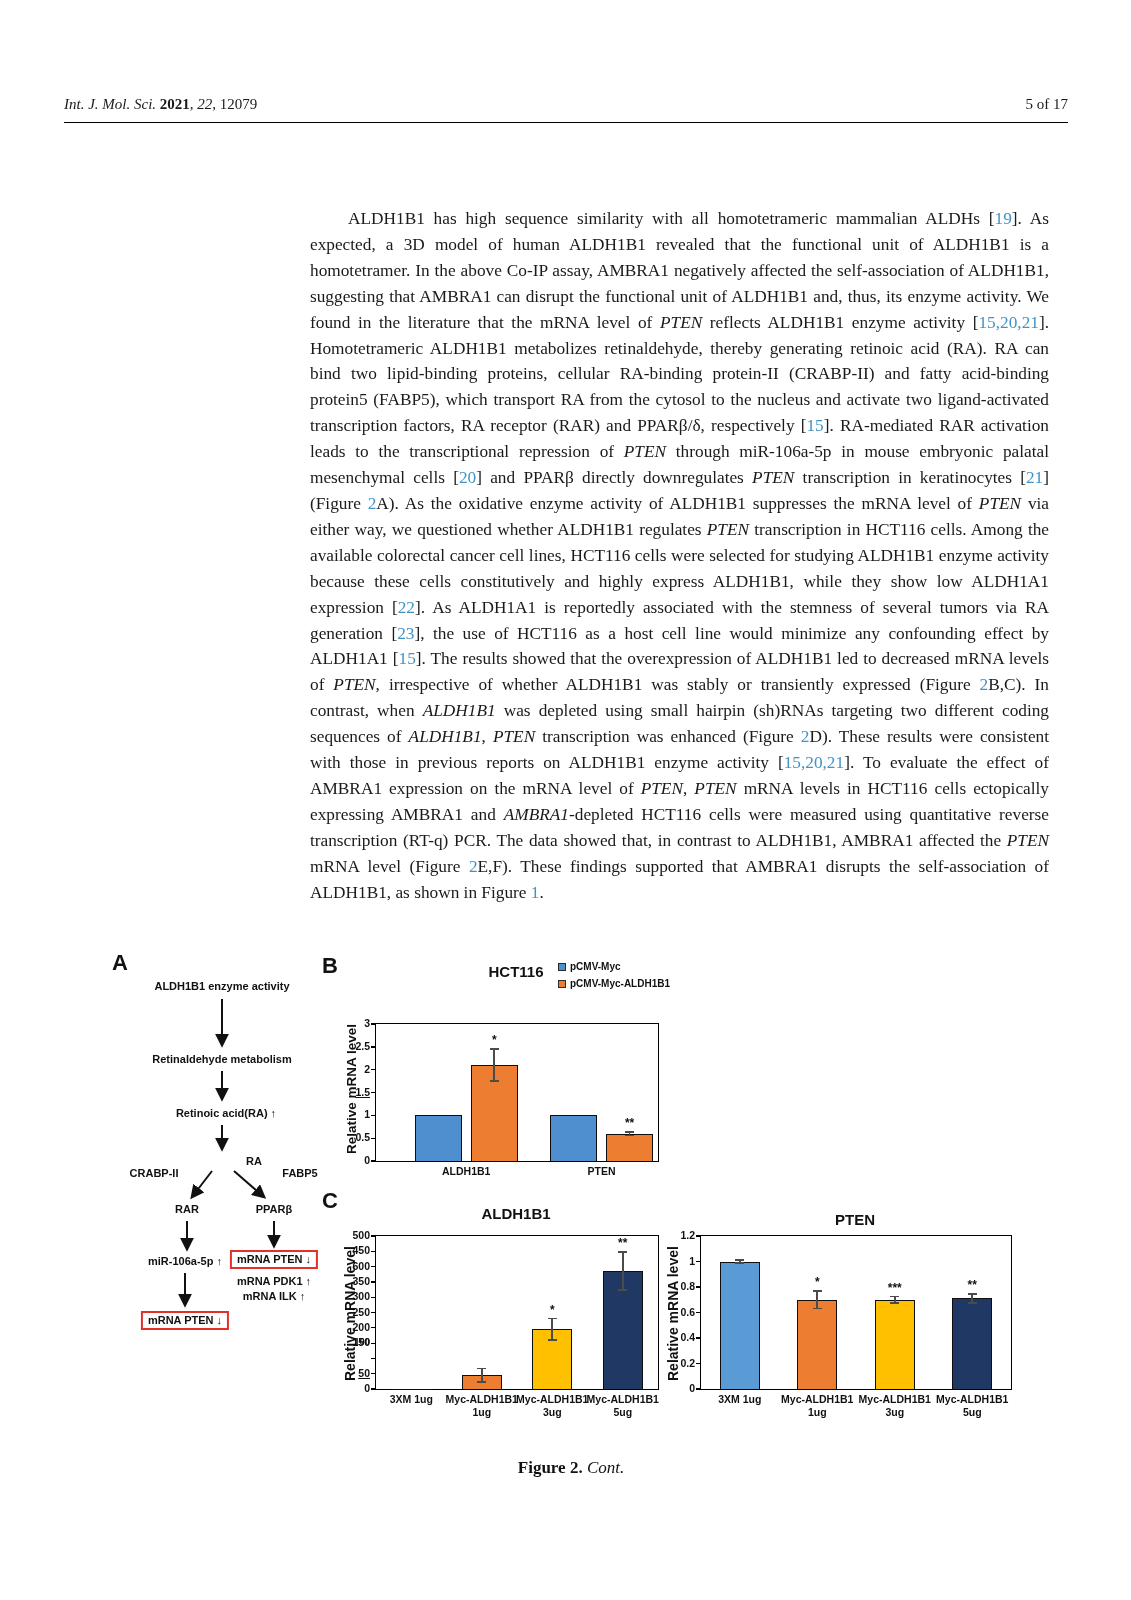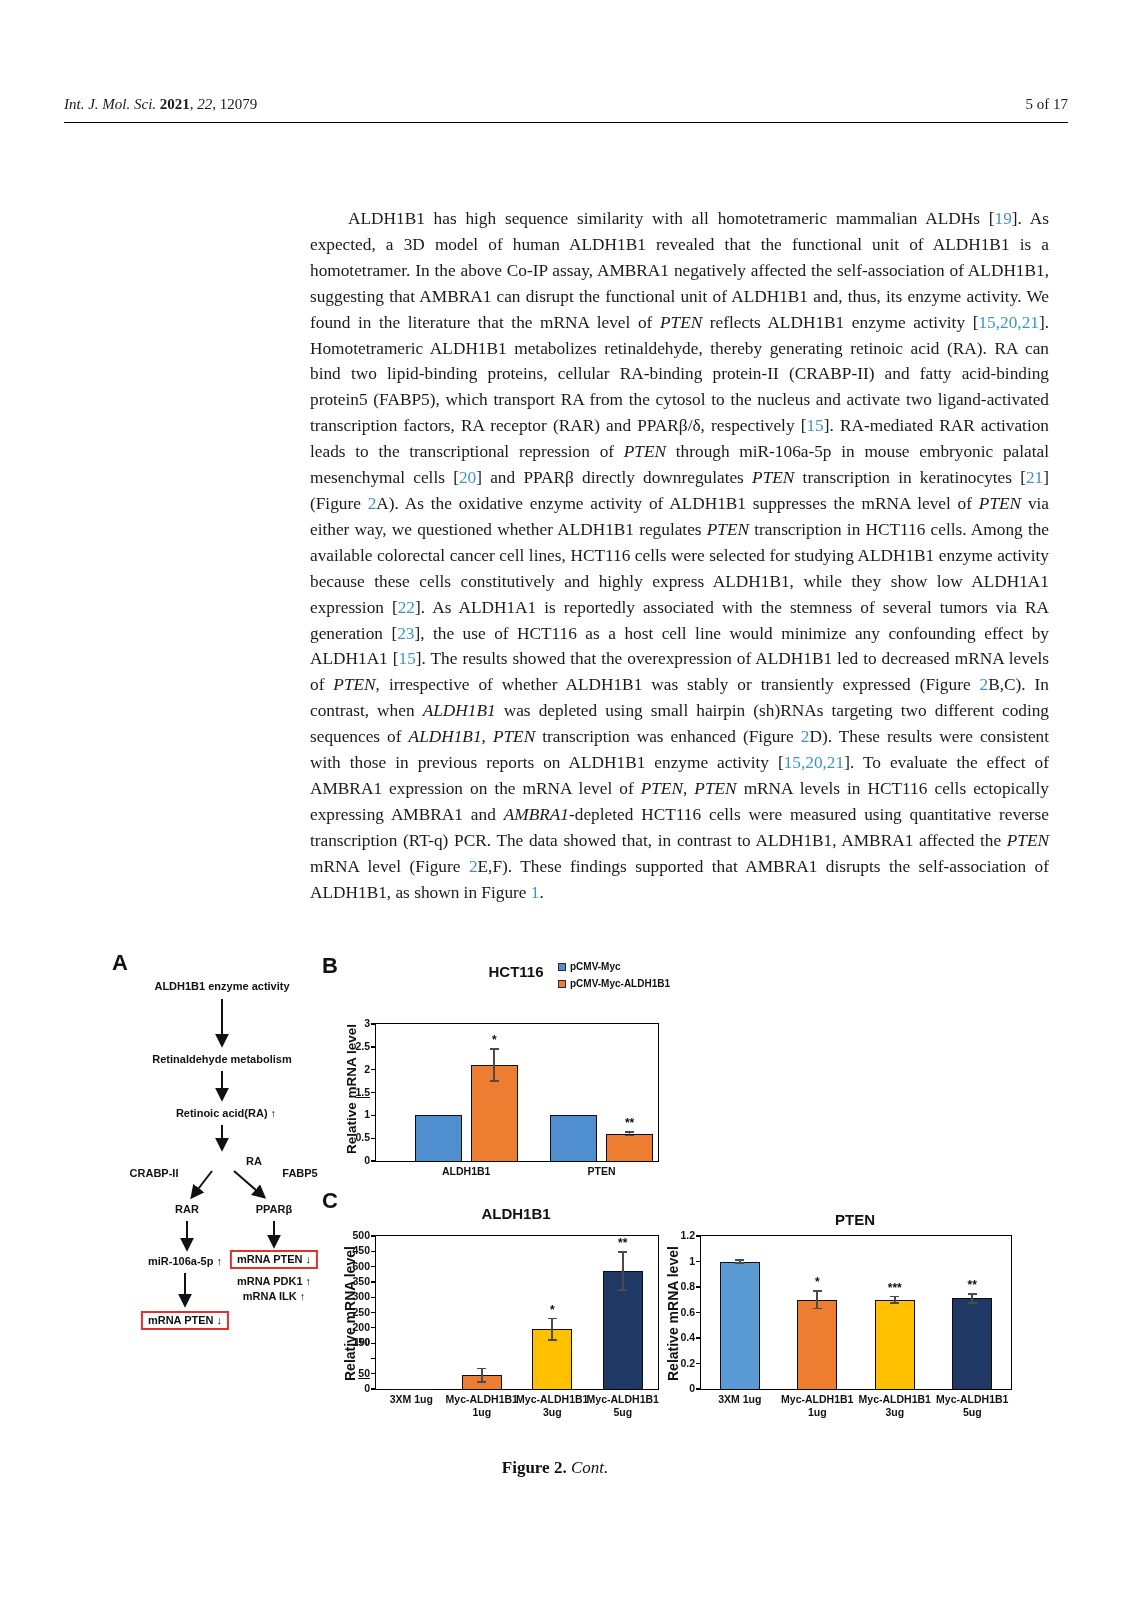--- a/index.html
+++ b/index.html
@@ -36,21 +36,21 @@
   .errline{position:absolute;width:1.6px;background:#4b4b4b;z-index:3;}
   .errcap{position:absolute;width:9px;height:1.6px;background:#4b4b4b;z-index:3;}
   .star{position:absolute;width:50px;text-align:center;font-size:12px;font-weight:700;z-index:4;}
   .legend{position:absolute;display:flex;flex-direction:column;gap:6px;}
   .lgrow{display:flex;align-items:center;gap:4px;}
   .lgsq{width:8px;height:8px;border:1.3px solid #2b2b2b;box-sizing:border-box;}
   .lgtx{font-size:10px;font-weight:700;}
   .ylab{position:absolute;transform:rotate(-90deg);transform-origin:left top;
         white-space:nowrap;font-weight:700;}
   .caption{position:absolute;left:0;top:508px;width:1110px;text-align:center;
-           font-family:"Liberation Serif",serif;font-size:17px;}
+           font-family:"Liberation Serif",serif;font-size:17px;padding-left:16px;}
 </style>
 </head>
 <body>
 
 <div class="page">
 
   <div class="hdr-left"><span class="it">Int. J. Mol. Sci. </span><span class="bd">2021</span><span>, </span><span class="it">22</span><span>, 12079</span></div>
   <div class="hdr-right">5 of 17</div>
   <div class="rule"></div>
 

